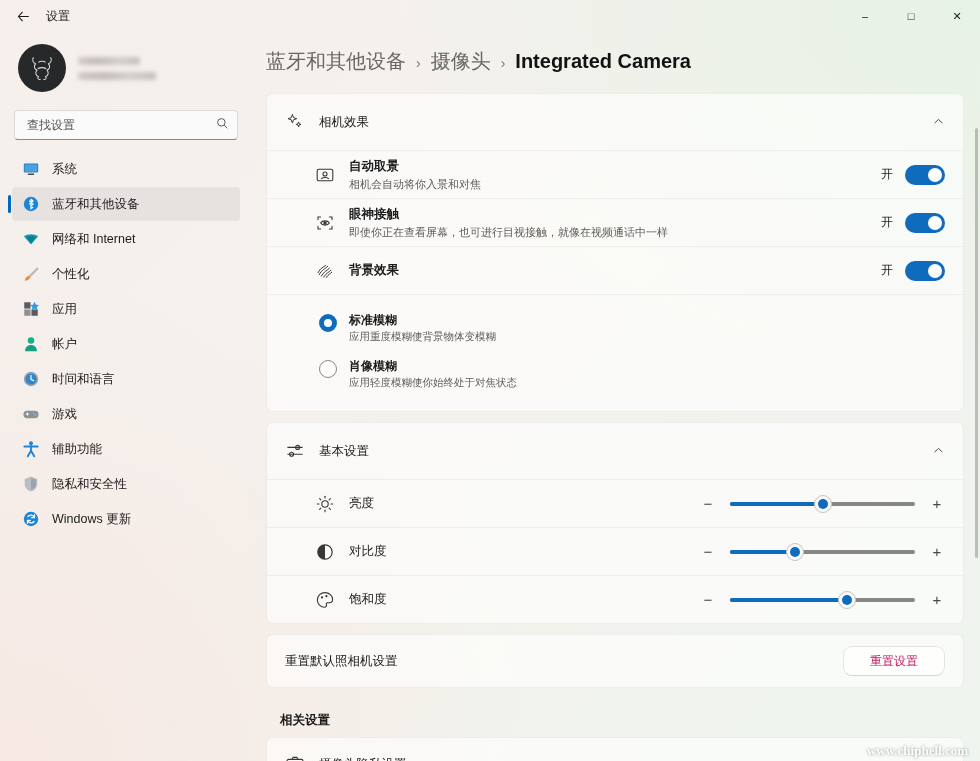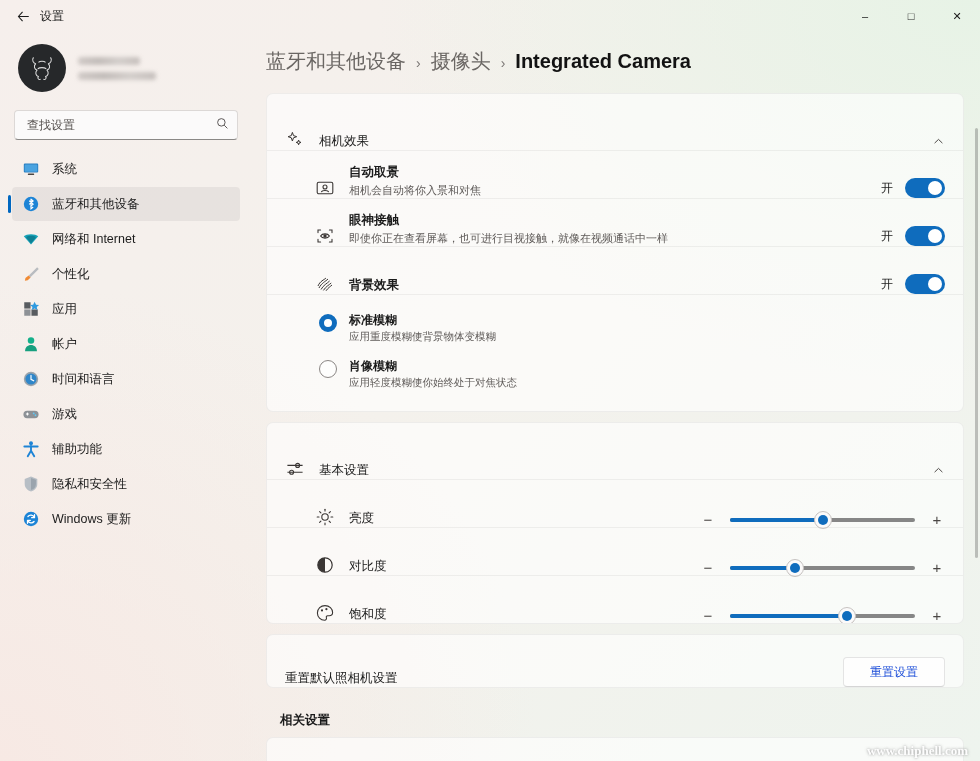--- a/index.html
+++ b/index.html
@@ -19,21 +19,21 @@
   
   .titlebar {
     height: 32px; display: flex; align-items: center;
     position: relative; z-index: 5;
   }
   .tb-back {
     width: 34px; height: 30px; margin-left: 6px;
     display: flex; align-items: center; justify-content: center;
     border-radius: 4px; color: #1b1b1b; font-size: 15px;
   }
-  .tb-title { font-size: 12px; color: #1b1b1b; }
+  .tb-title { font-size: 12px; color: #1b1b1b; margin-left: 6px; }
   .tb-spacer { flex: 1; }
   .wbtn {
     width: 46px; height: 32px; display: flex; align-items: center;
     justify-content: center; font-size: 11px; color: #1b1b1b;
   }
 
   
   .shell { display: flex; height: 729px; }
 
   
@@ -89,21 +89,21 @@
   .crumb.cur { color: #121212; font-weight: 700; }
   .crumb-sep { color: #7a7674; font-size: 14px; }
 
   .cards { padding-left: 14px; padding-right: 6px; }
   .card {
     background: rgba(255,255,255,.62);
     border: 1px solid rgba(0,0,0,.055);
     border-radius: 7px; margin-bottom: 10px; overflow: hidden;
   }
   .row {
-    display: flex; align-items: flex-end; gap: 14px;
+    display: flex; align-items: center; gap: 14px;
     padding: 0 18px; min-height: 48px; position: relative;
   }
   .row + .row, .subrow { border-top: 1px solid rgba(0,0,0,.05); }
   .row.header { min-height: 56px; }
   .row.sub { padding-left: 48px; min-height: 48px; }
   .rico { width: 20px; flex: none; color: #3a3634; display: block; }
   .rtexts { flex: 1; min-width: 0; }
   .rtitle { font-size: 12.5px; color: #1b1b1b; }
   .rtitle.b { font-weight: 600; }
   .rdesc { font-size: 11px; color: #5f5b59; margin-top: 2px; }
@@ -145,24 +145,24 @@
   .track .thumb {
     position: absolute; top: 50%; width: 18px; height: 18px; border-radius: 50%;
     transform: translate(-50%,-50%); background: #fbfafa;
     border: 1px solid #c6c2c0; display: flex; align-items: center; justify-content: center;
   }
   .track .thumb i {
     width: 10px; height: 10px; border-radius: 50%; background: #0f6cbd; display: block;
   }
 
   .btn {
-    min-width: 102px; height: 30px; padding: 0 14px; border-radius: 4px;
+    min-width: 102px; height: 30px; padding: 0 14px; border-radius: 9px;
     background: rgba(255,255,255,.75); border: 1px solid rgba(0,0,0,.1);
     border-bottom-color: rgba(0,0,0,.16);
-    font-size: 12px; color: #1d4ed8; font-family: inherit;
+    font-size: 12px; color: #be185d; font-family: inherit;
   }
 
   .section-label {
     font-size: 12.5px; font-weight: 600; color: #1b1b1b;
     padding: 14px 0 8px 14px;
   }
 
   
   .scrollbar {
     position: absolute; right: 2px; top: 96px; width: 3px; height: 430px;

